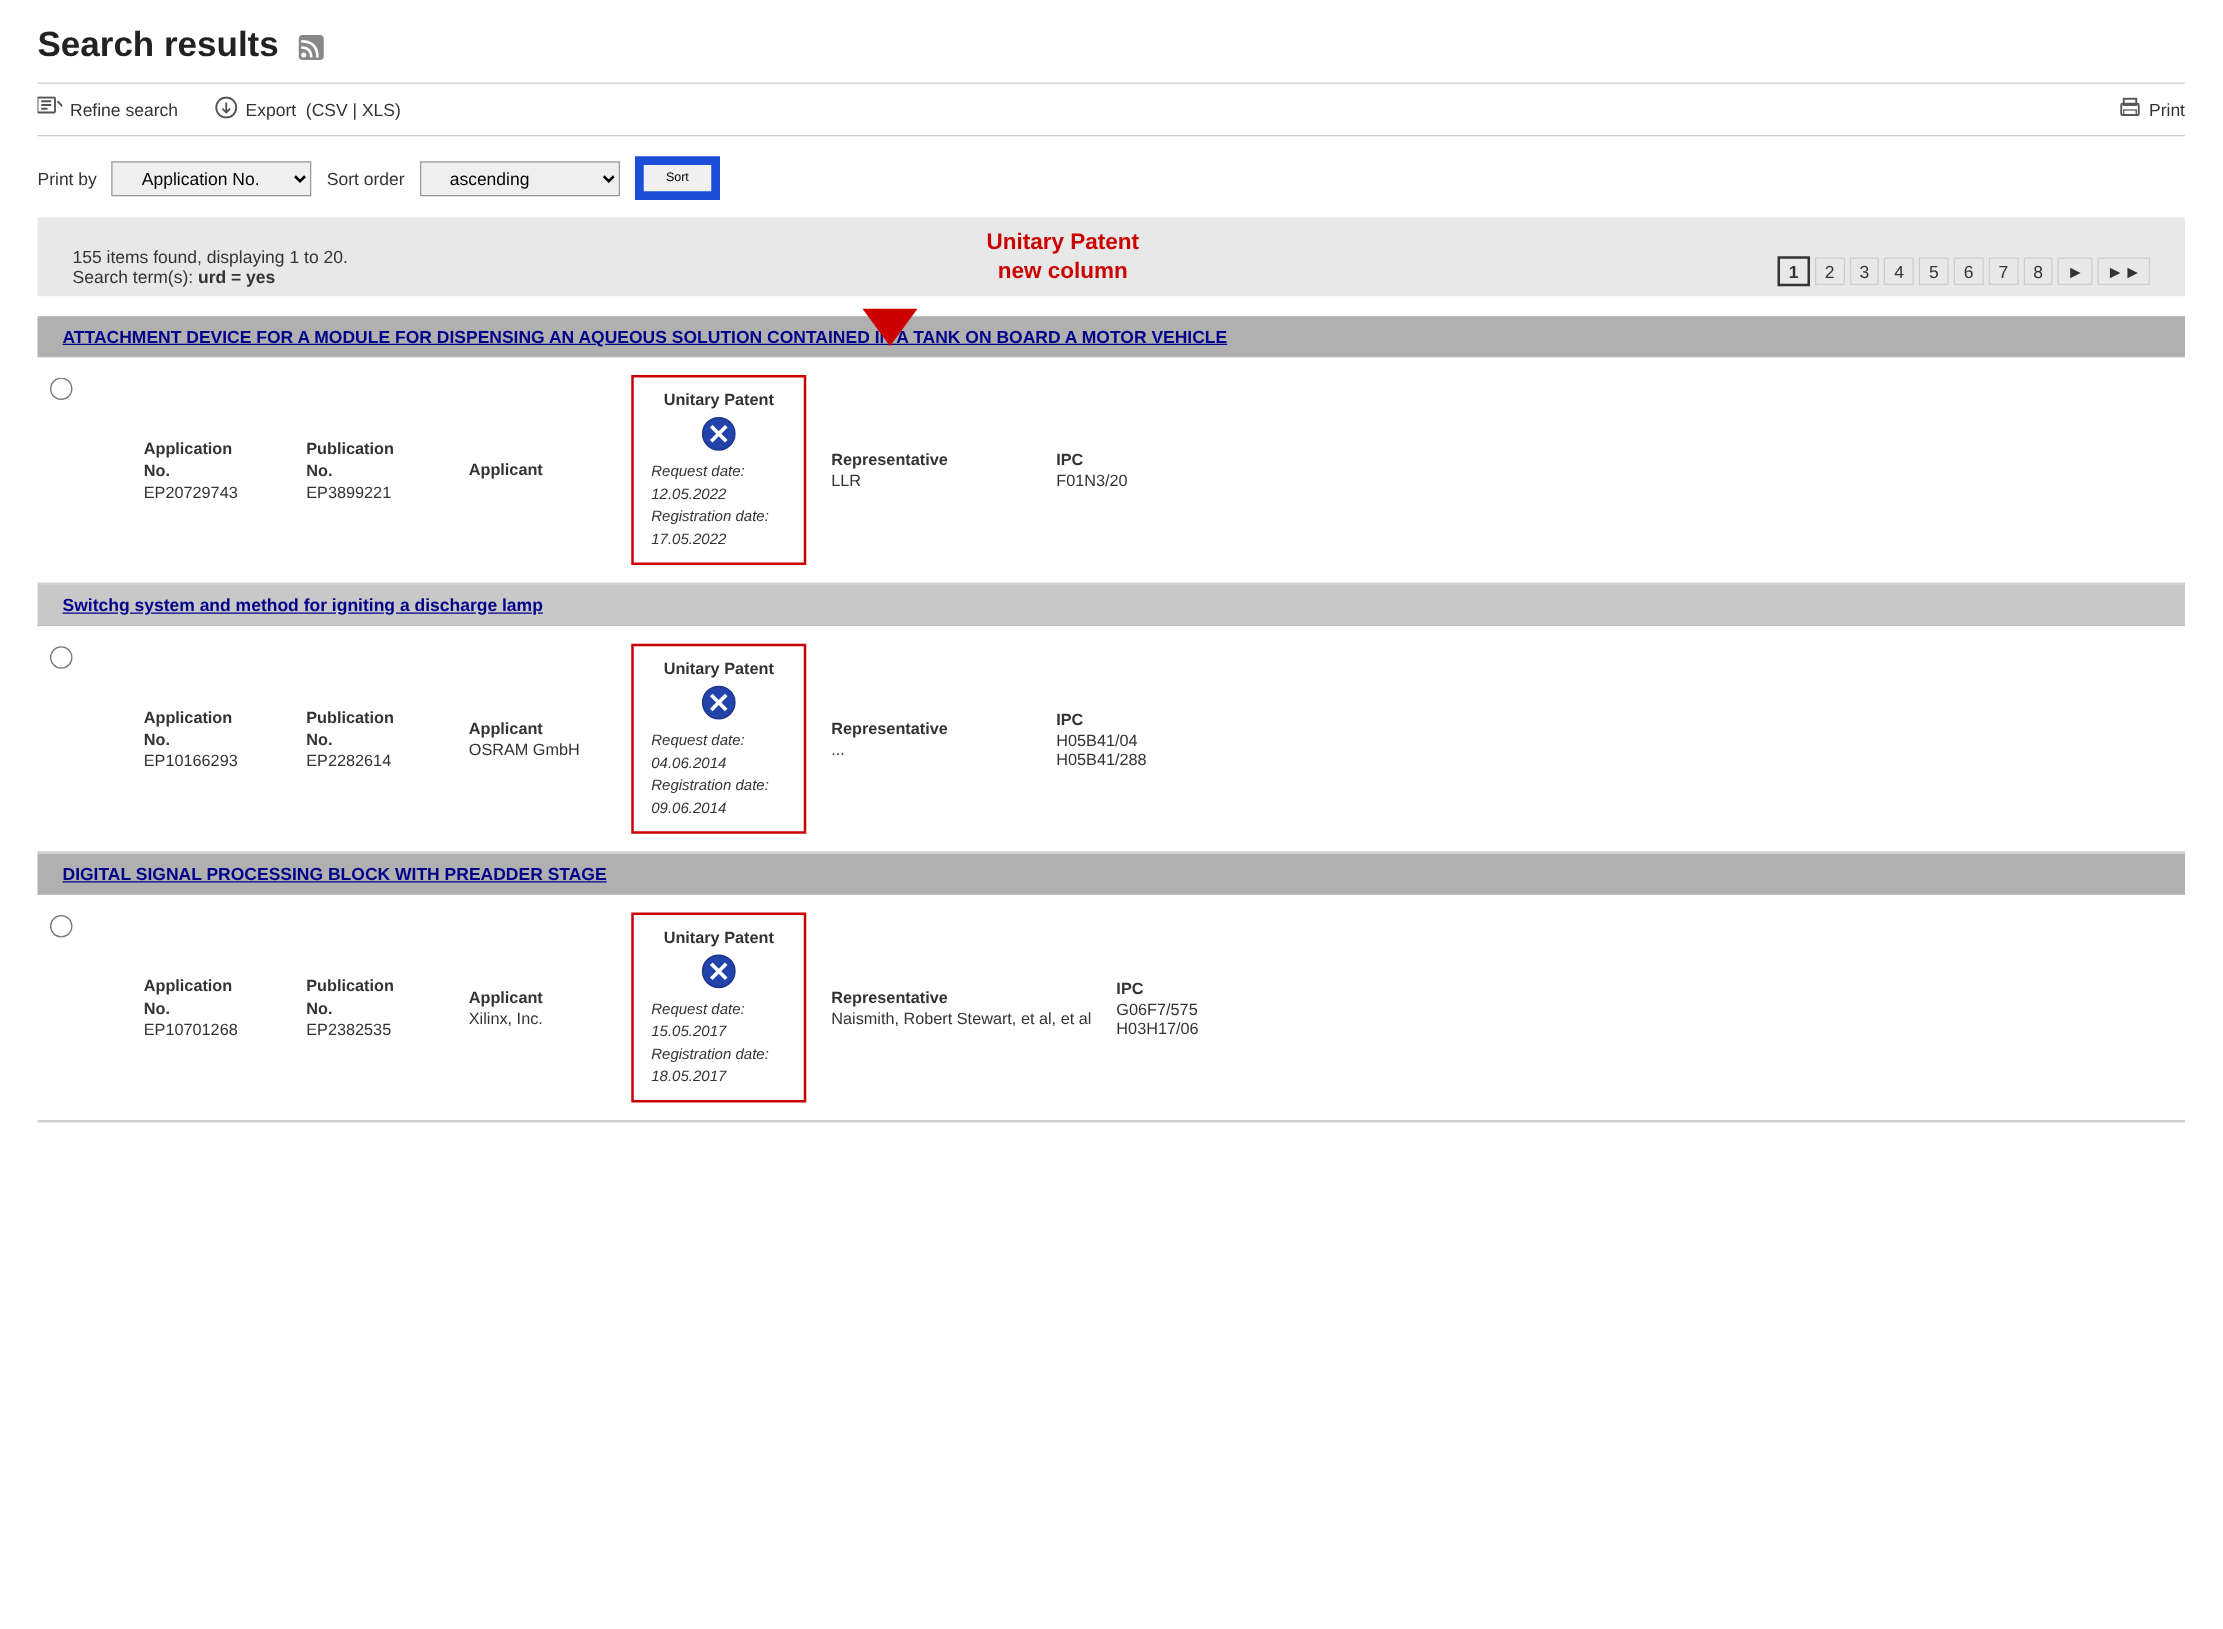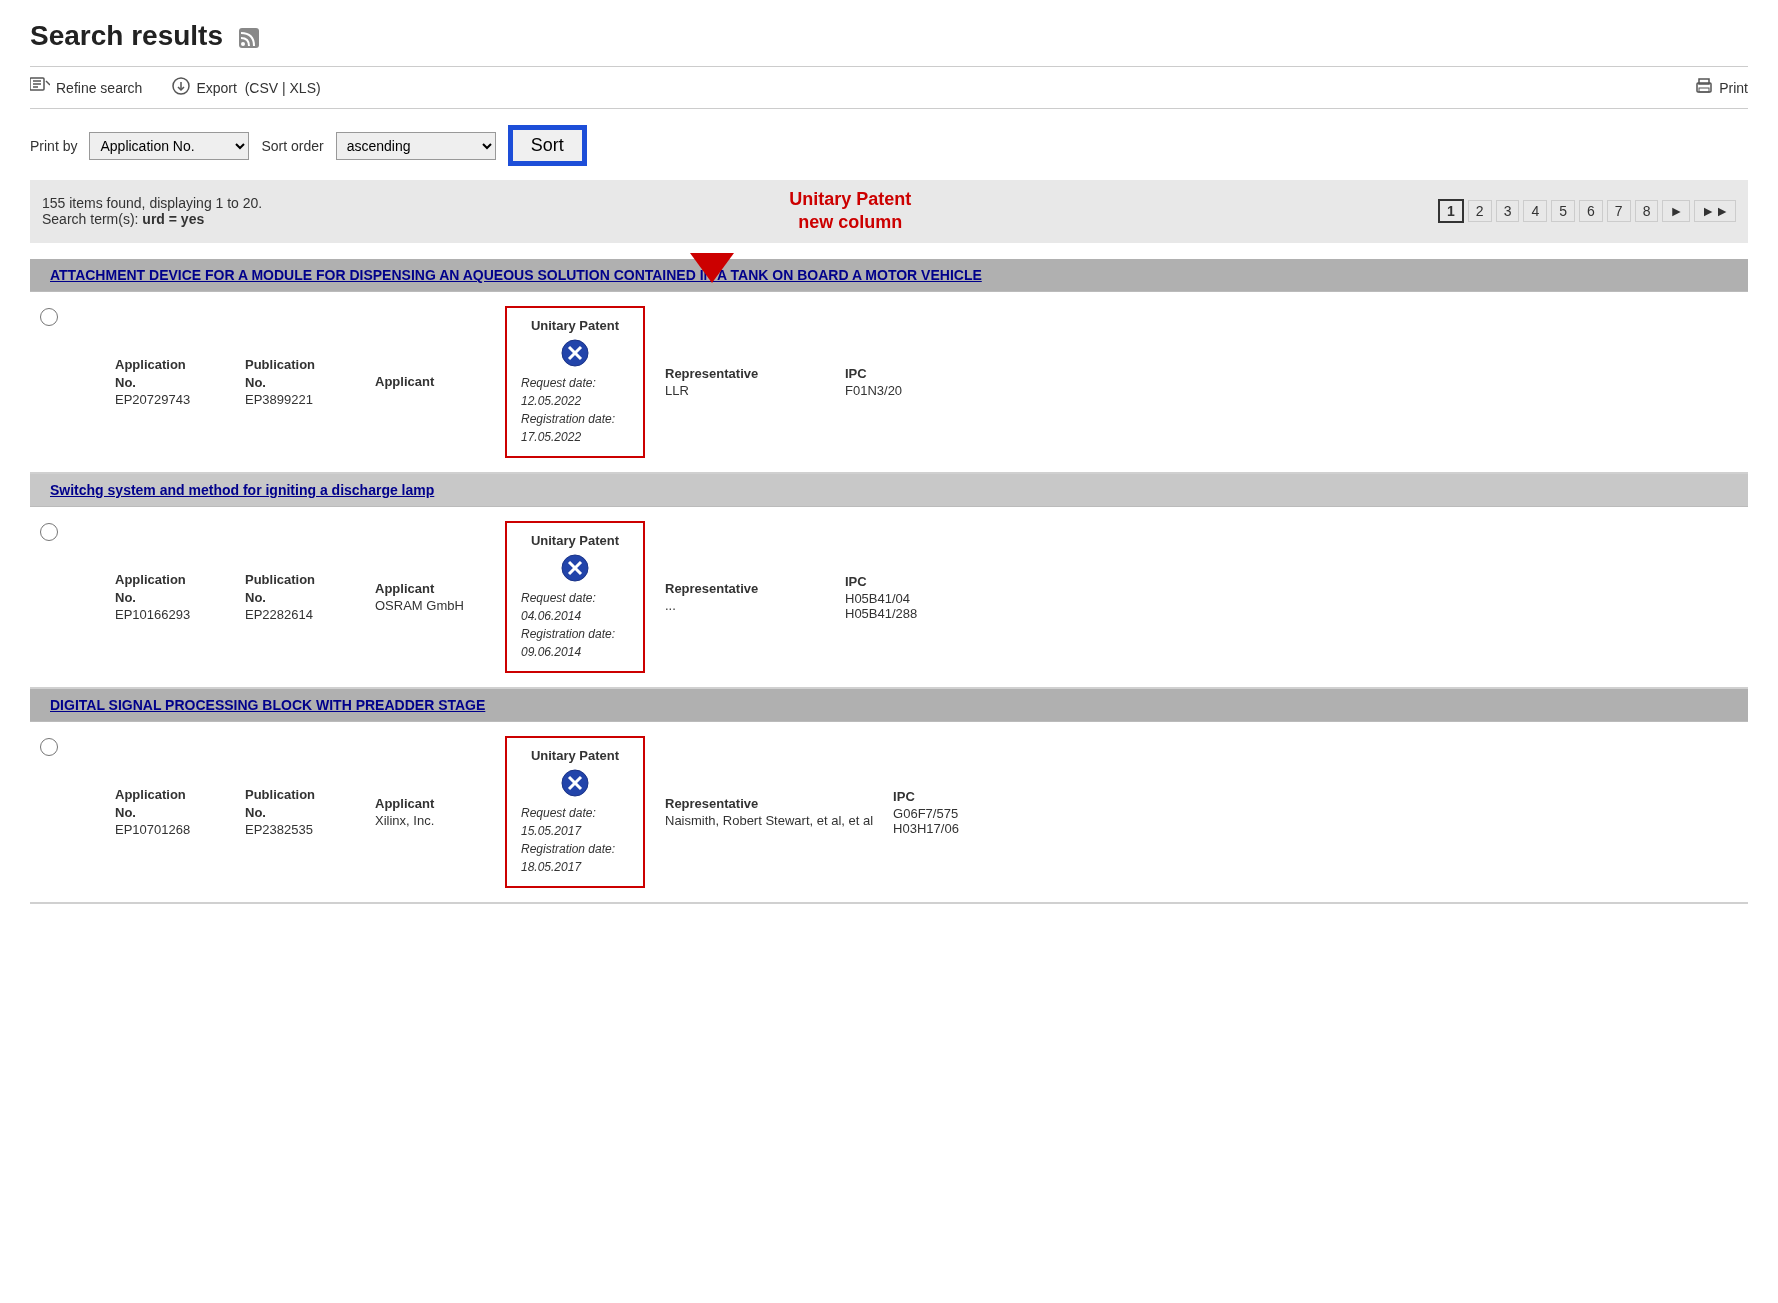--- a/index.html
+++ b/index.html
@@ -11,25 +11,25 @@
     .rss-icon svg { width: 24px; height: 24px; }
 
     
     .toolbar { display: flex; align-items: flex-end; gap: 30px; border-top: 1px solid #ccc; border-bottom: 1px solid #ccc; padding: 10px 0; margin-bottom: 16px; }
     .toolbar-item { display: flex; align-items: center; gap: 6px; cursor: pointer; color: #333; font-size: 14px; }
     .toolbar-right { margin-left: auto; }
 
     
     .sort-row { display: flex; align-items: center; gap: 12px; margin-bottom: 14px; }
     .sort-label { font-size: 14px; color: #333; }
-    .sort-select { border: 1px solid #999; padding: 4px 6px; font-size: 14px; min-width: 160px; cursor: pointer; }
-    .sort-btn { border: 5px solid #1d4ed8; background: #f0f0f0; padding: 5px 18px; font-size: 18px; cursor: pointer; }
-
-    
-    .results-info-row { display: flex; align-items: center; justify-content: space-between; background: #e8e8e8; padding: 8px 12px; margin-bottom: 16px; }
+    .sort-select { border: 1px solid #999; padding: 4px 19px; font-size: 14px; min-width: 160px; cursor: pointer; }
+    .sort-btn { border: 7px solid #1d4ed8; background: #f0f0f0; padding: 5px 18px; font-size: 10px; cursor: pointer; }
+
+    
+    .results-info-row { display: flex; align-items: flex-end; justify-content: space-between; background: #e8e8e8; padding: 8px 28px; margin-bottom: 16px; }
     .new-column-label { font-size: 18px; font-weight: bold; color: #cc0000; text-align: center; line-height: 1.3; }
     .pagination { display: flex; align-items: center; gap: 4px; font-size: 14px; }
     .pagination .page-num { border: 1px solid #ccc; padding: 2px 7px; cursor: pointer; text-decoration: none; color: #333; }
     .pagination .page-num.active { border: 2px solid #333; font-weight: bold; }
     .pagination .page-arrow { padding: 2px 6px; cursor: pointer; color: #333; border: 1px solid #ccc; }
     .down-arrow { width: 0; height: 0; border-left: 22px solid transparent; border-right: 22px solid transparent; border-top: 30px solid #cc0000; }
 
     
     .patent-title-row { background: #c8c8c8; padding: 8px 20px; margin-bottom: 0; border-bottom: 1px solid #bbb; }
     .patent-title-row a { font-size: 14px; font-weight: bold; color: #00008b; text-decoration: underline; cursor: pointer; }

